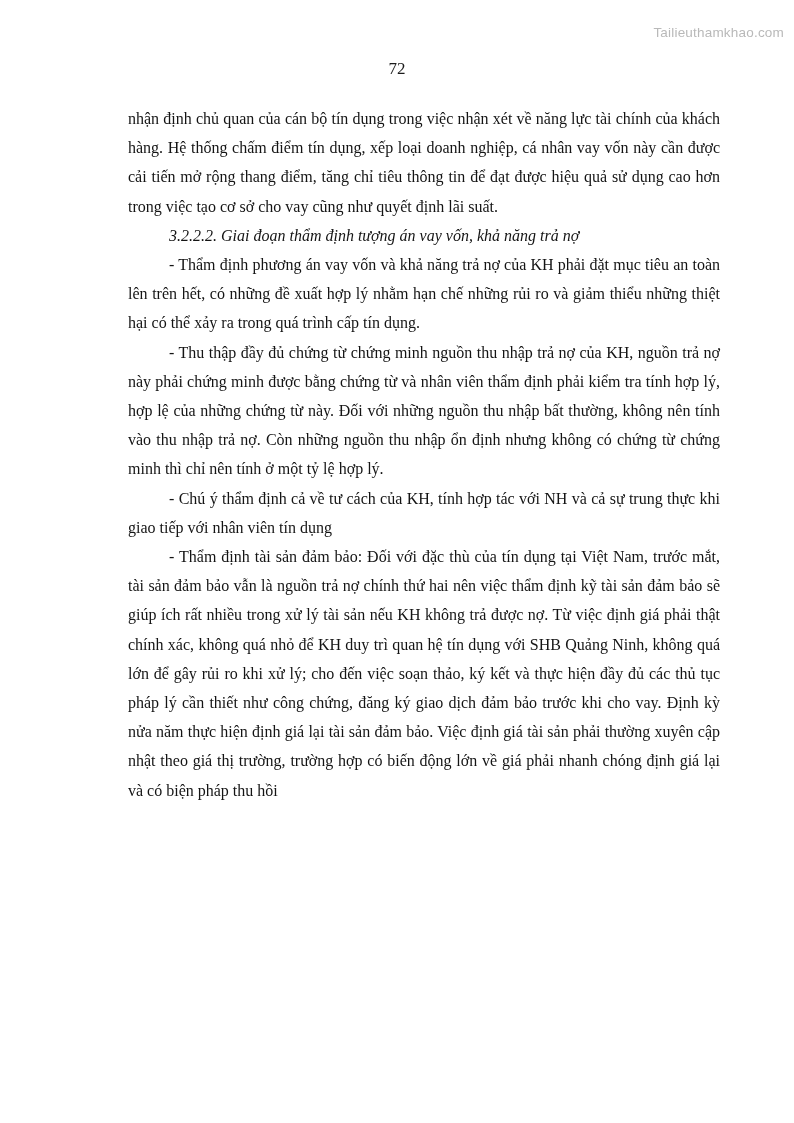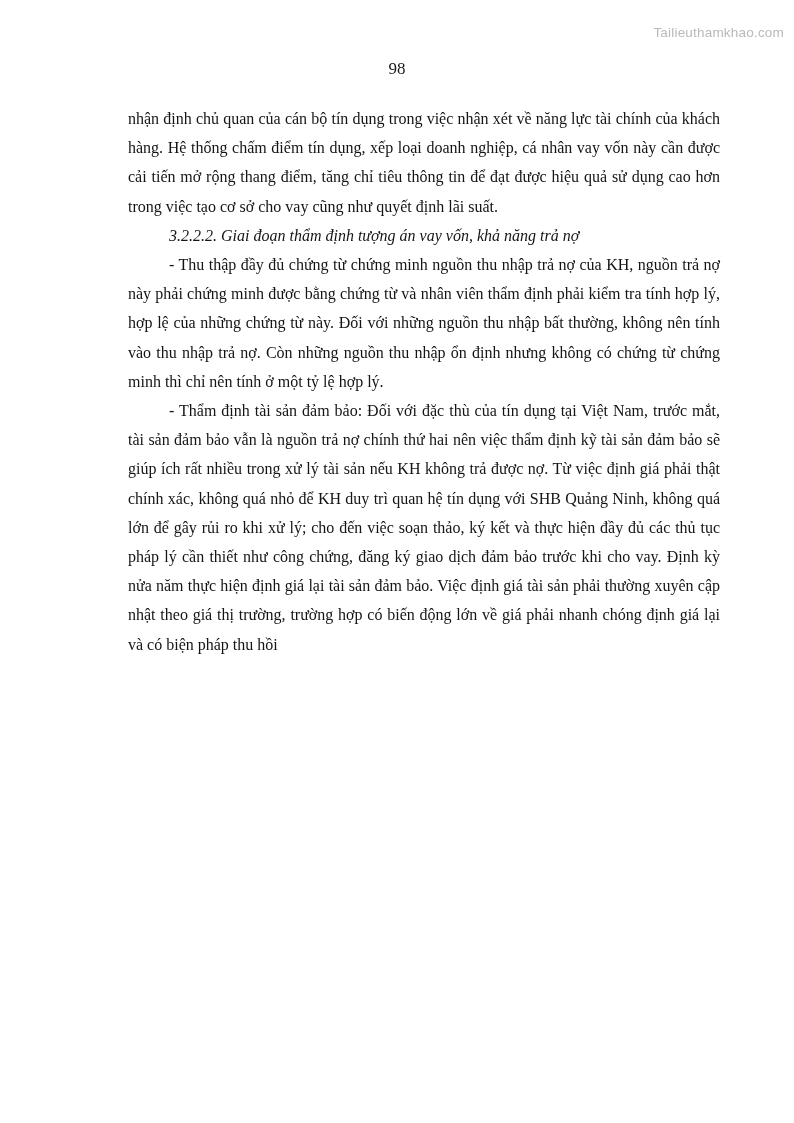--- a/index.html
+++ b/index.html
@@ -89,31 +89,33 @@
     text-align-last: left;
   }
 </style>
 </head>
 <body>
 
 <div class="page">
 
   <div class="watermark">Tailieuthamkhao.com</div>
 
-  <div class="folio">98</div>
+  <div class="folio">72</div>
 
   <div class="textblock">
 
     <p class="cont lastline">nhận định chủ quan của cán bộ tín dụng trong việc nhận xét về năng lực tài chính của khách hàng. Hệ thống chấm điểm tín dụng, xếp loại doanh nghiệp, cá nhân vay vốn này cần được cải tiến mở rộng thang điểm, tăng chỉ tiêu thông tin để đạt được hiệu quả sử dụng cao hơn trong việc tạo cơ sở cho vay cũng như quyết định lãi suất.</p>
 
     <p class="subheading">3.2.2.2. Giai đoạn thẩm định tượng án vay vốn, khả năng trả nợ</p>
 
+    <p class="indent lastline">- Thẩm định phương án vay vốn và khả năng trả nợ của KH phải đặt mục tiêu an toàn lên trên hết, có những đề xuất hợp lý nhằm hạn chế những rủi ro và giảm thiểu những thiệt hại có thể xảy ra trong quá trình cấp tín dụng.</p>
 
 
     <p class="indent lastline">- Thu thập đầy đủ chứng từ chứng minh nguồn thu nhập trả nợ của KH, nguồn trả nợ này phải chứng minh được bằng chứng từ và nhân viên thẩm định phải kiểm tra tính hợp lý, hợp lệ của những chứng từ này. Đối với những nguồn thu nhập bất thường, không nên tính vào thu nhập trả nợ. Còn những nguồn thu nhập ổn định nhưng không có chứng từ chứng minh thì chỉ nên tính ở một tỷ lệ hợp lý.</p>
 
+    <p class="indent lastline">- Chú ý thẩm định cả về tư cách của KH, tính hợp tác với NH và cả sự trung thực khi giao tiếp với nhân viên tín dụng</p>
 
 
     <p class="indent">- Thẩm định tài sản đảm bảo: Đối với đặc thù của tín dụng tại Việt Nam, trước mắt, tài sản đảm bảo vẫn là nguồn trả nợ chính thứ hai nên việc thẩm định kỹ tài sản đảm bảo sẽ giúp ích rất nhiều trong xử lý tài sản nếu KH không trả được nợ. Từ việc định giá phải thật chính xác, không quá nhỏ để KH duy trì quan hệ tín dụng với SHB Quảng Ninh, không quá lớn để gây rủi ro khi xử lý; cho đến việc soạn thảo, ký kết và thực hiện đầy đủ các thủ tục pháp lý cần thiết như công chứng, đăng ký giao dịch đảm bảo trước khi cho vay. Định kỳ nửa năm thực hiện định giá lại tài sản đảm bảo. Việc định giá tài sản phải thường xuyên cập nhật theo giá thị trường, trường hợp có biến động lớn về giá phải nhanh chóng định giá lại và có biện pháp thu hồi</p>
 
   </div>
 
 </div>
 
 </body></html>

